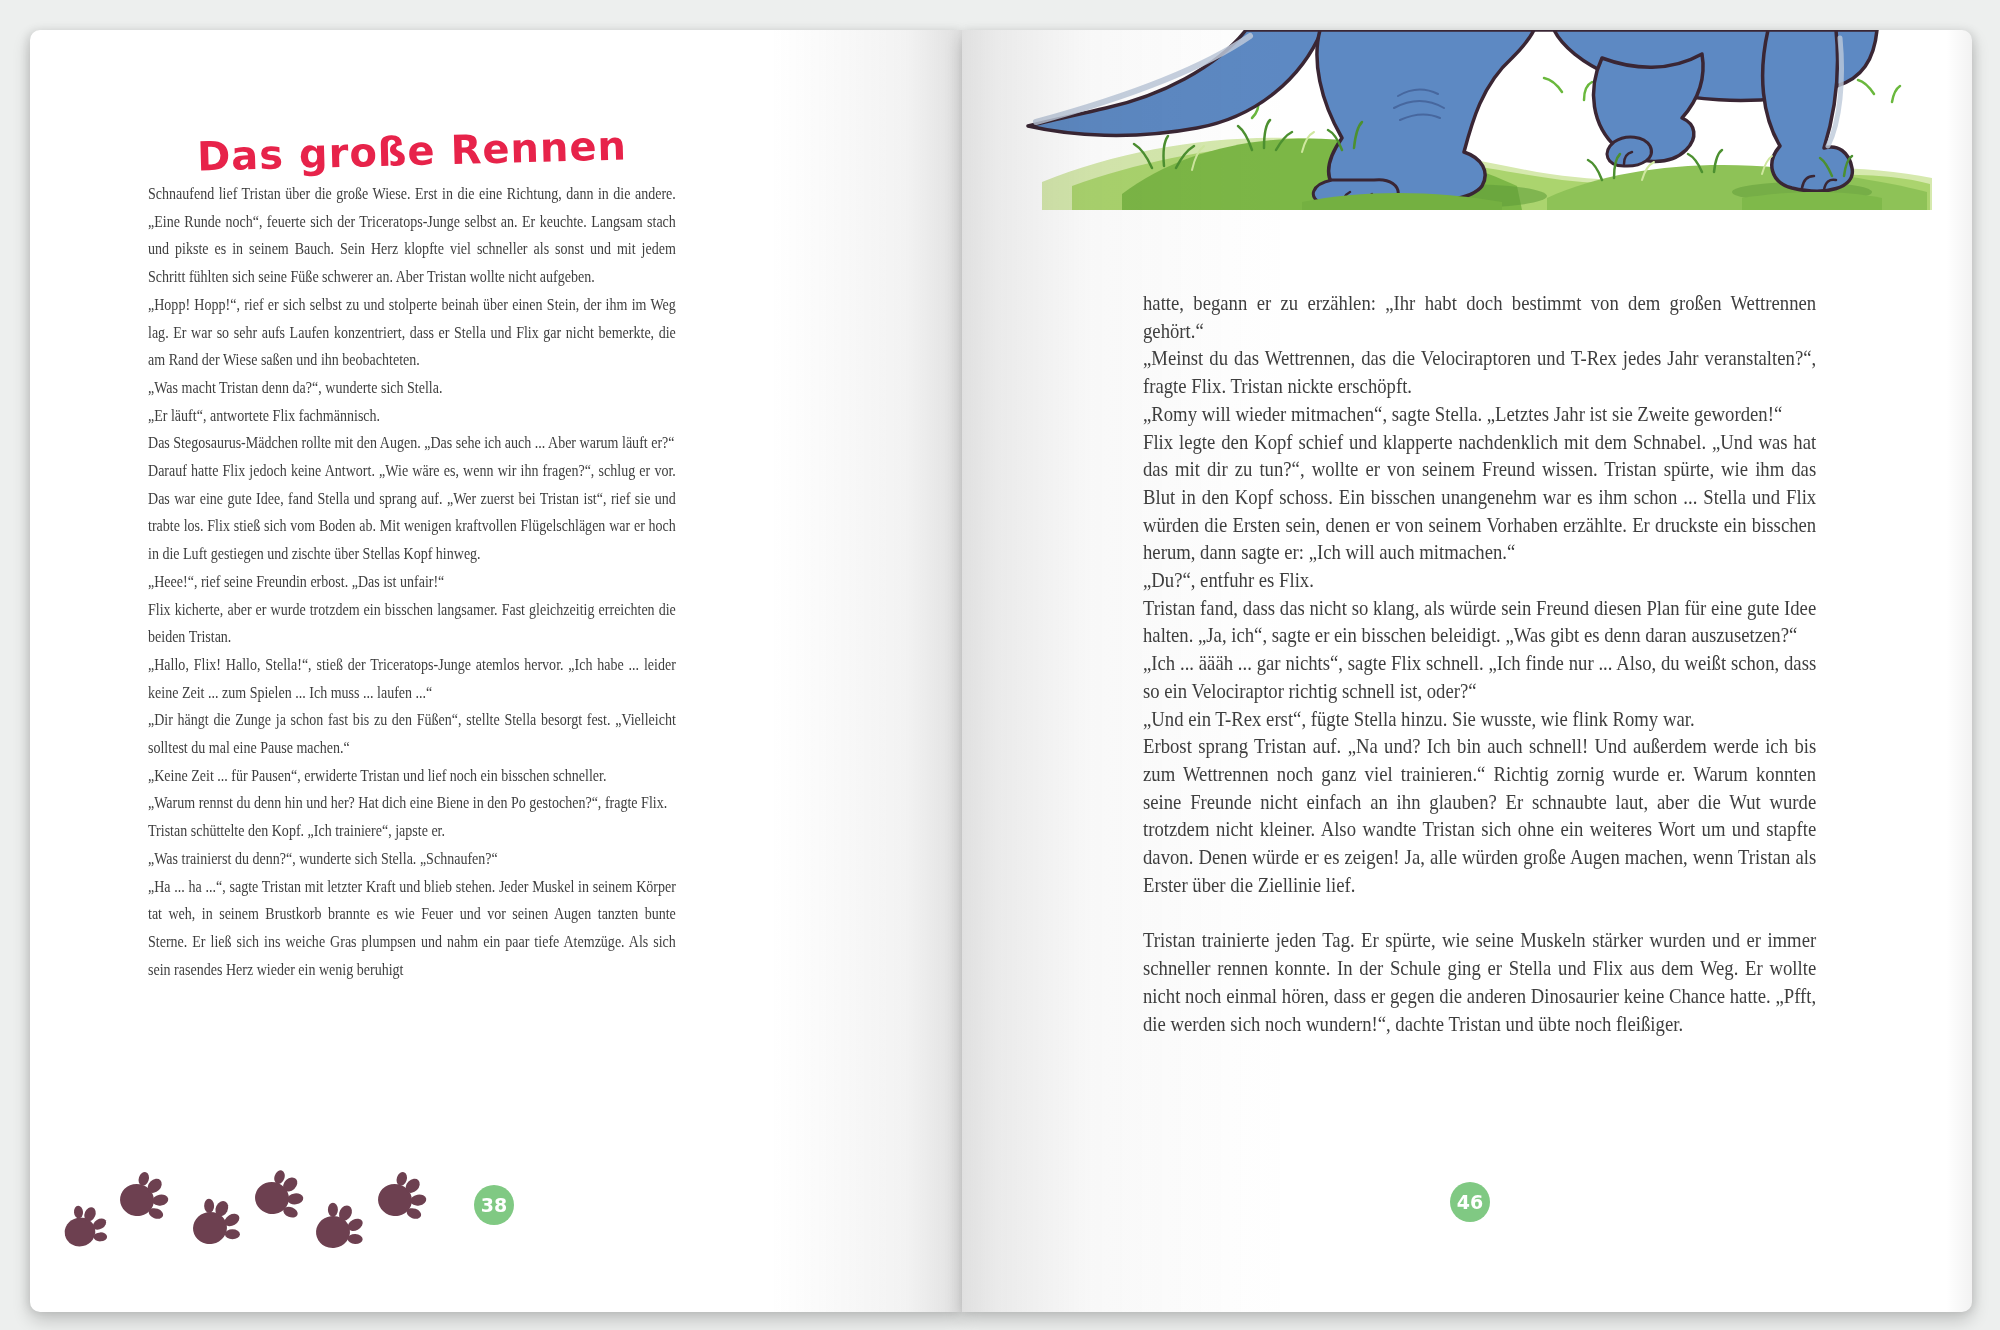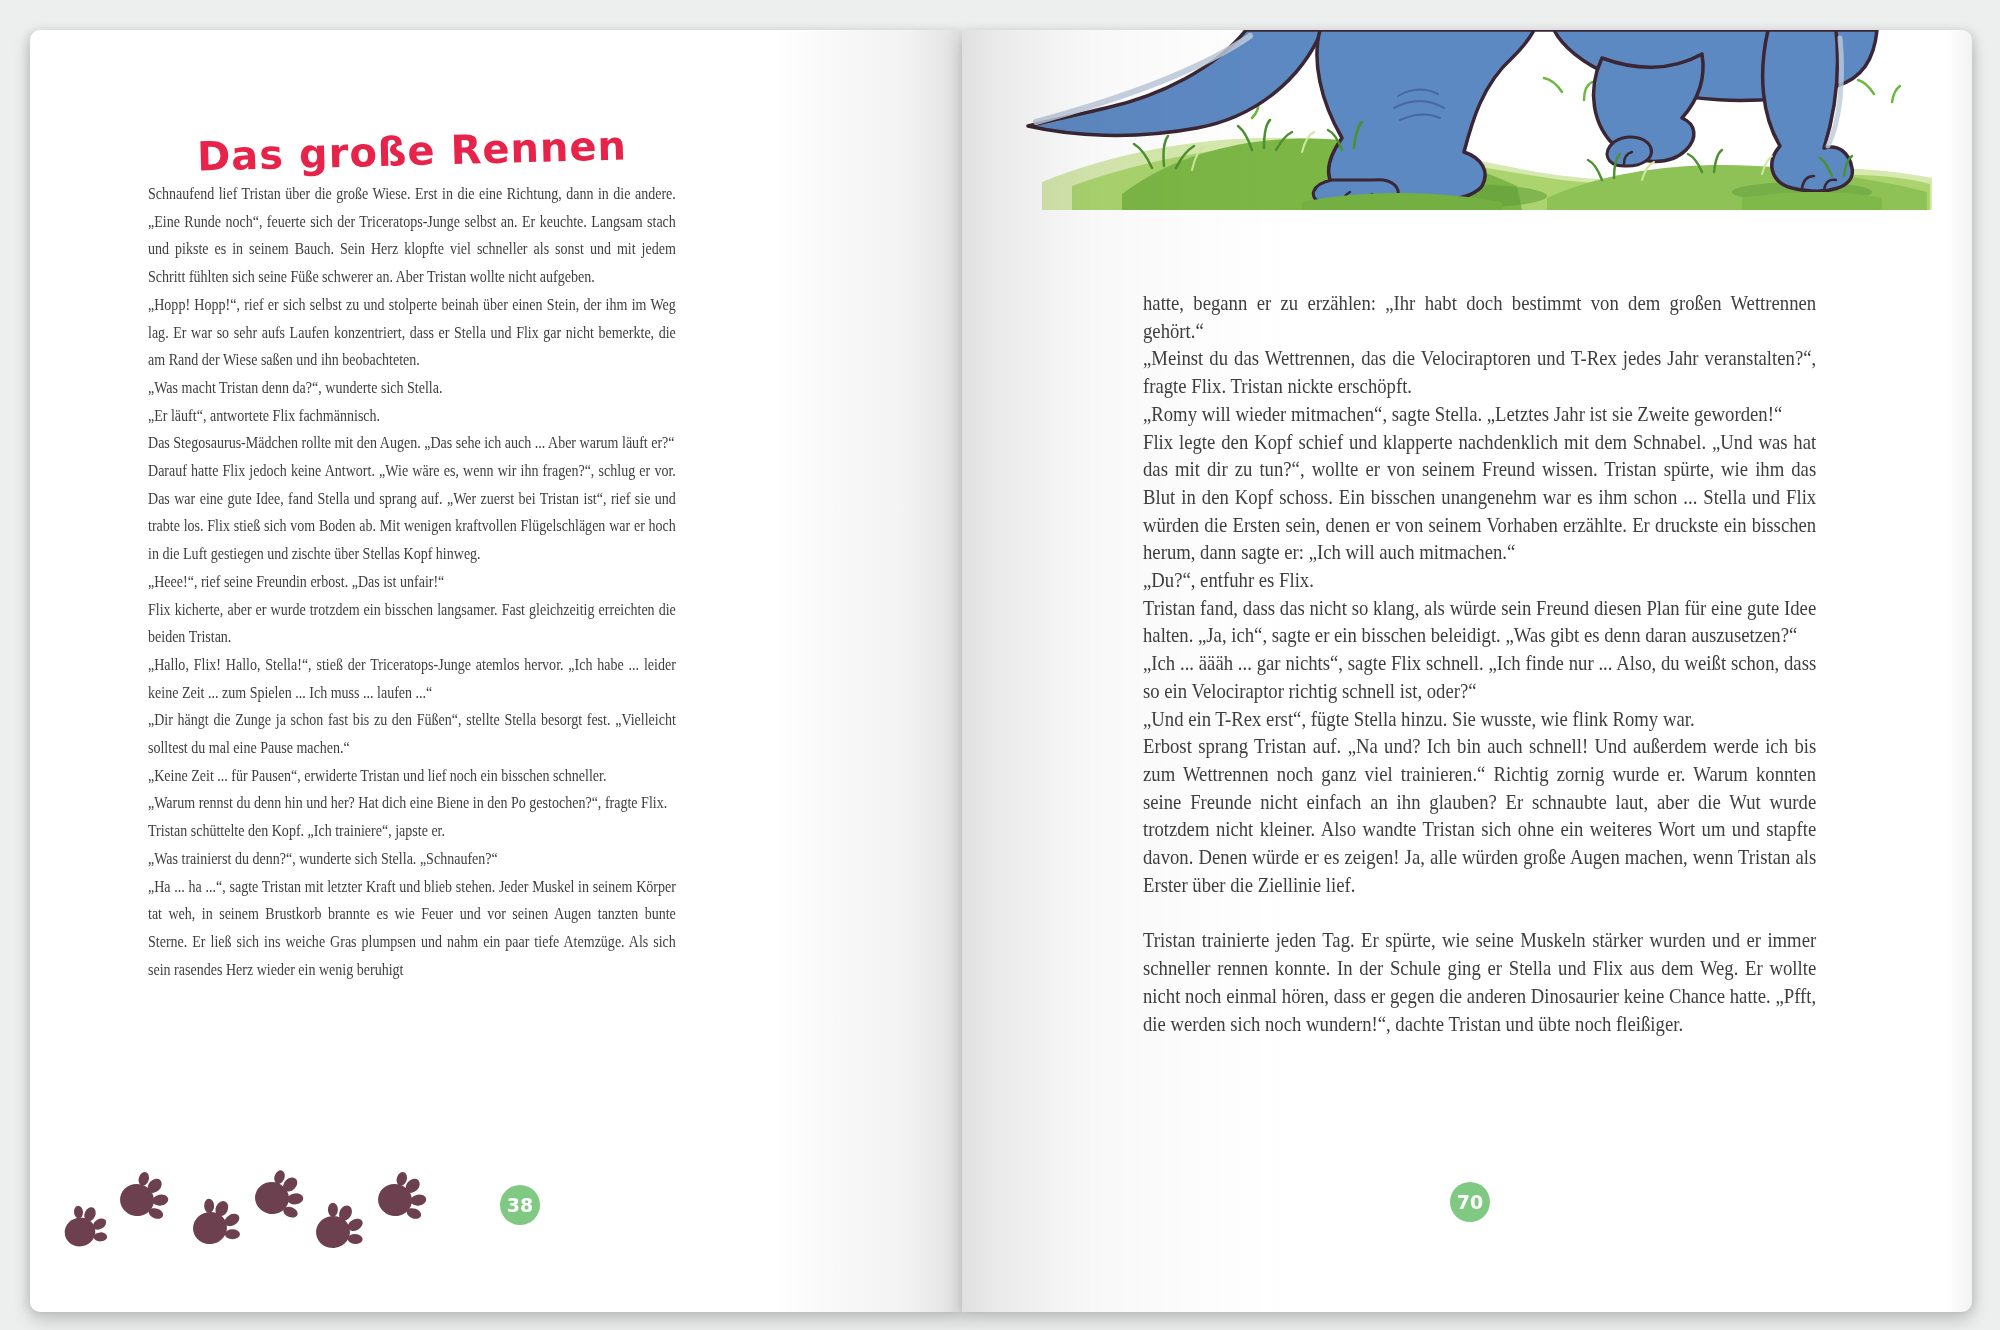--- a/index.html
+++ b/index.html
@@ -31,21 +31,21 @@
     font-size:22px;line-height:27.7px;}
   .para{margin:0;text-align:justify;}
   .para-group-final{margin-top:28px;}
 
   .pagenum{
     position:absolute;width:40px;height:40px;border-radius:50%;
     background:#80c983;color:#ffffff;
     font-family:"DejaVu Sans", sans-serif;font-weight:800;font-size:19px;
     display:flex;align-items:center;justify-content:center;
   }
-  .pagenum-left{left:470px;top:1155px;text-align:right;}
+  .pagenum-left{left:444px;top:1155px;text-align:right;}
   .pagenum-right{left:488px;top:1152px;}
 
   .paws{position:absolute;left:18px;top:1140px;}
   .illustration{position:absolute;left:40px;top:0;}
 
   .gutter{
     position:absolute;left:770px;top:30px;width:520px;height:1282px;
     pointer-events:none;z-index:60;mix-blend-mode:multiply;
     background:linear-gradient(to right,
       rgba(80,80,80,0) 0%,
@@ -191,18 +191,18 @@
           <p class="para">„Ich ... äääh ... gar nichts“, sagte Flix schnell. „Ich finde nur ... Also, du weißt schon, dass so ein Velociraptor richtig schnell ist, oder?“</p>
           <p class="para">„Und ein T-Rex erst“, fügte Stella hinzu. Sie wusste, wie flink Romy war.</p>
           <p class="para">Erbost sprang Tristan auf. „Na und? Ich bin auch schnell! Und außerdem werde ich bis zum Wettrennen noch ganz viel trainieren.“ Richtig zornig wurde er. Warum konnten seine Freunde nicht einfach an ihn glauben? Er schnaubte laut, aber die Wut wurde trotzdem nicht kleiner. Also wandte Tristan sich ohne ein weiteres Wort um und stapfte davon. Denen würde er es zeigen! Ja, alle würden große Augen machen, wenn Tristan als Erster über die Ziellinie lief.</p>
         </div>
       <div class="para-group-final">
           <p class="para">Tristan trainierte jeden Tag. Er spürte, wie seine Muskeln stärker wurden und er immer schneller rennen konnte. In der Schule ging er Stella und Flix aus dem Weg. Er wollte nicht noch einmal hören, dass er gegen die anderen Dinosaurier keine Chance hatte. „Pfft, die werden sich noch wundern!“, dachte Tristan und übte noch fleißiger.</p>
         </div>
     </div>
 
     <div class="pagenum pagenum-right">
-      <span>70</span>
+      <span>46</span>
     </div>
   </div>
 
   <div class="gutter"></div>
 </div>
 
 </body></html>

